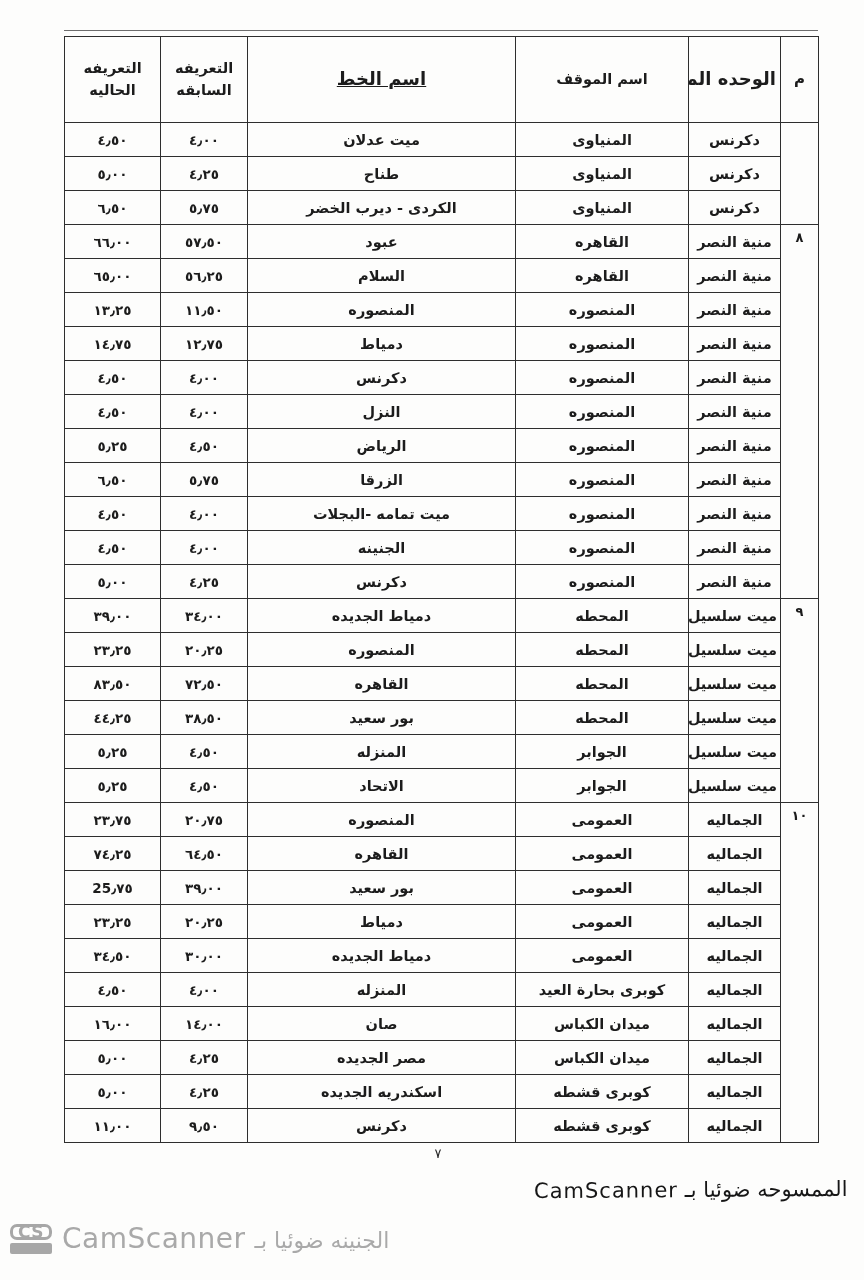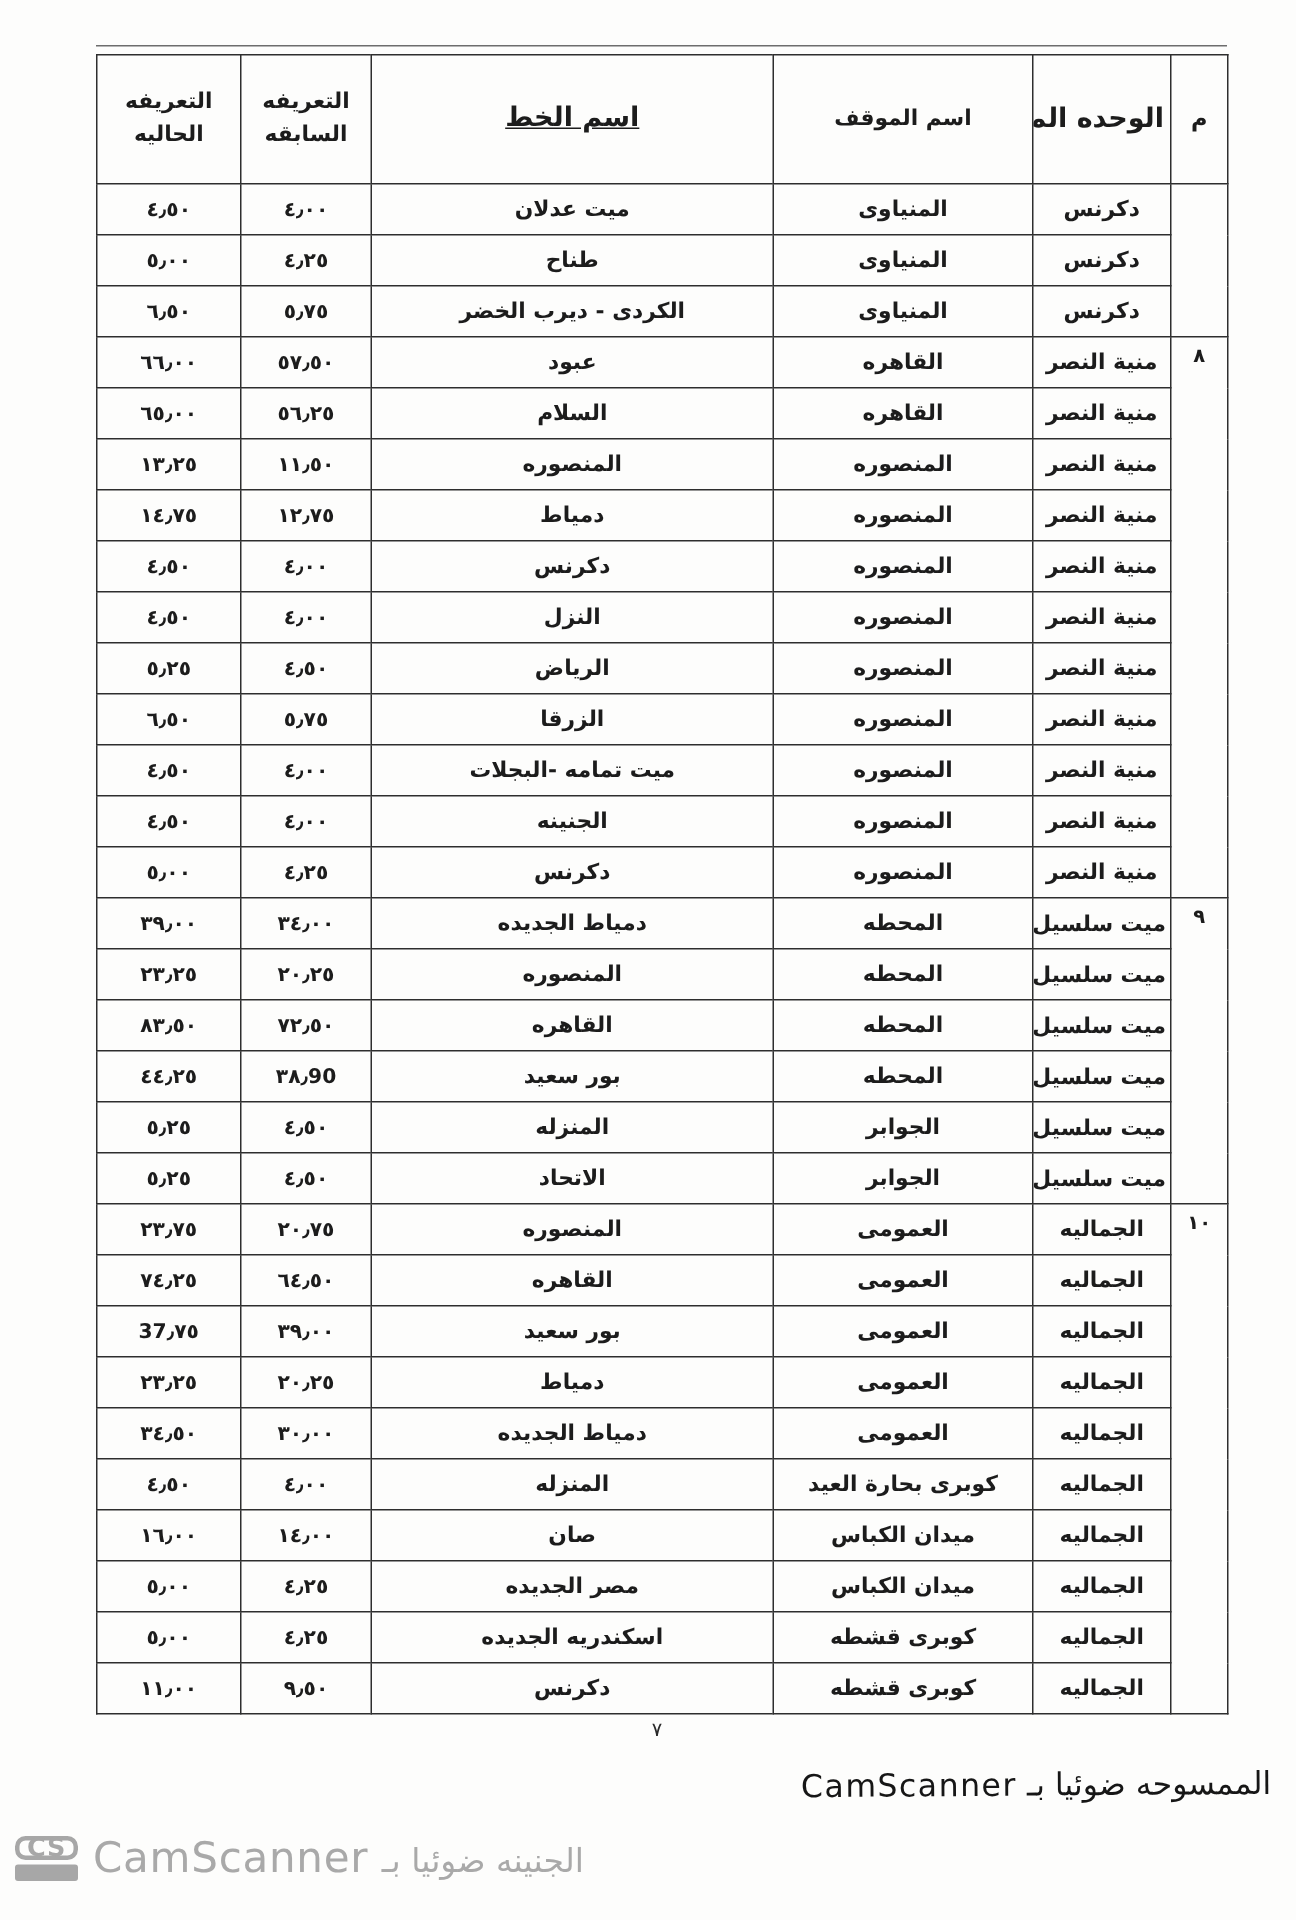--- a/index.html
+++ b/index.html
@@ -253,21 +253,21 @@
           <td>ميت سلسيل</td>
           <td>المحطه</td>
           <td>القاهره</td>
           <td class="col-num">٧٢٫٥٠</td>
           <td class="col-num">٨٣٫٥٠</td>
         </tr>
         <tr>
           <td>ميت سلسيل</td>
           <td>المحطه</td>
           <td>بور سعيد</td>
-          <td class="col-num">٣٨٫90</td>
+          <td class="col-num">٣٨٫٥٠</td>
           <td class="col-num">٤٤٫٢٥</td>
         </tr>
         <tr>
           <td>ميت سلسيل</td>
           <td>الجوابر</td>
           <td>المنزله</td>
           <td class="col-num">٤٫٥٠</td>
           <td class="col-num">٥٫٢٥</td>
         </tr>
         <tr>
@@ -290,21 +290,21 @@
           <td>العمومى</td>
           <td>القاهره</td>
           <td class="col-num">٦٤٫٥٠</td>
           <td class="col-num">٧٤٫٢٥</td>
         </tr>
         <tr>
           <td>الجماليه</td>
           <td>العمومى</td>
           <td>بور سعيد</td>
           <td class="col-num">٣٩٫٠٠</td>
-          <td class="col-num">37٫٧٥</td>
+          <td class="col-num">25٫٧٥</td>
         </tr>
         <tr>
           <td>الجماليه</td>
           <td>العمومى</td>
           <td>دمياط</td>
           <td class="col-num">٢٠٫٢٥</td>
           <td class="col-num">٢٣٫٢٥</td>
         </tr>
         <tr>
           <td>الجماليه</td>

